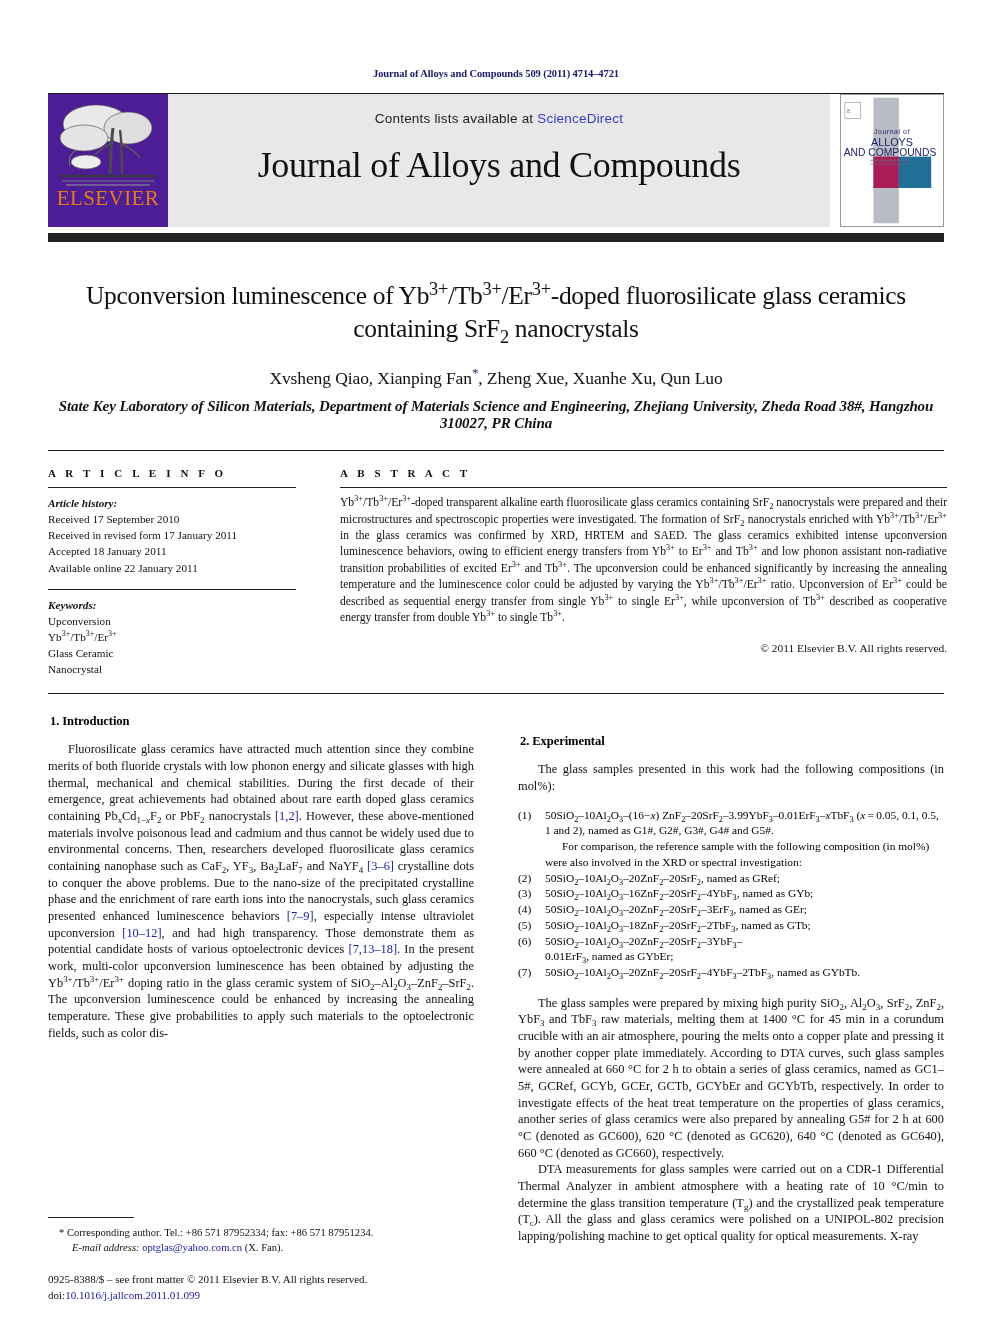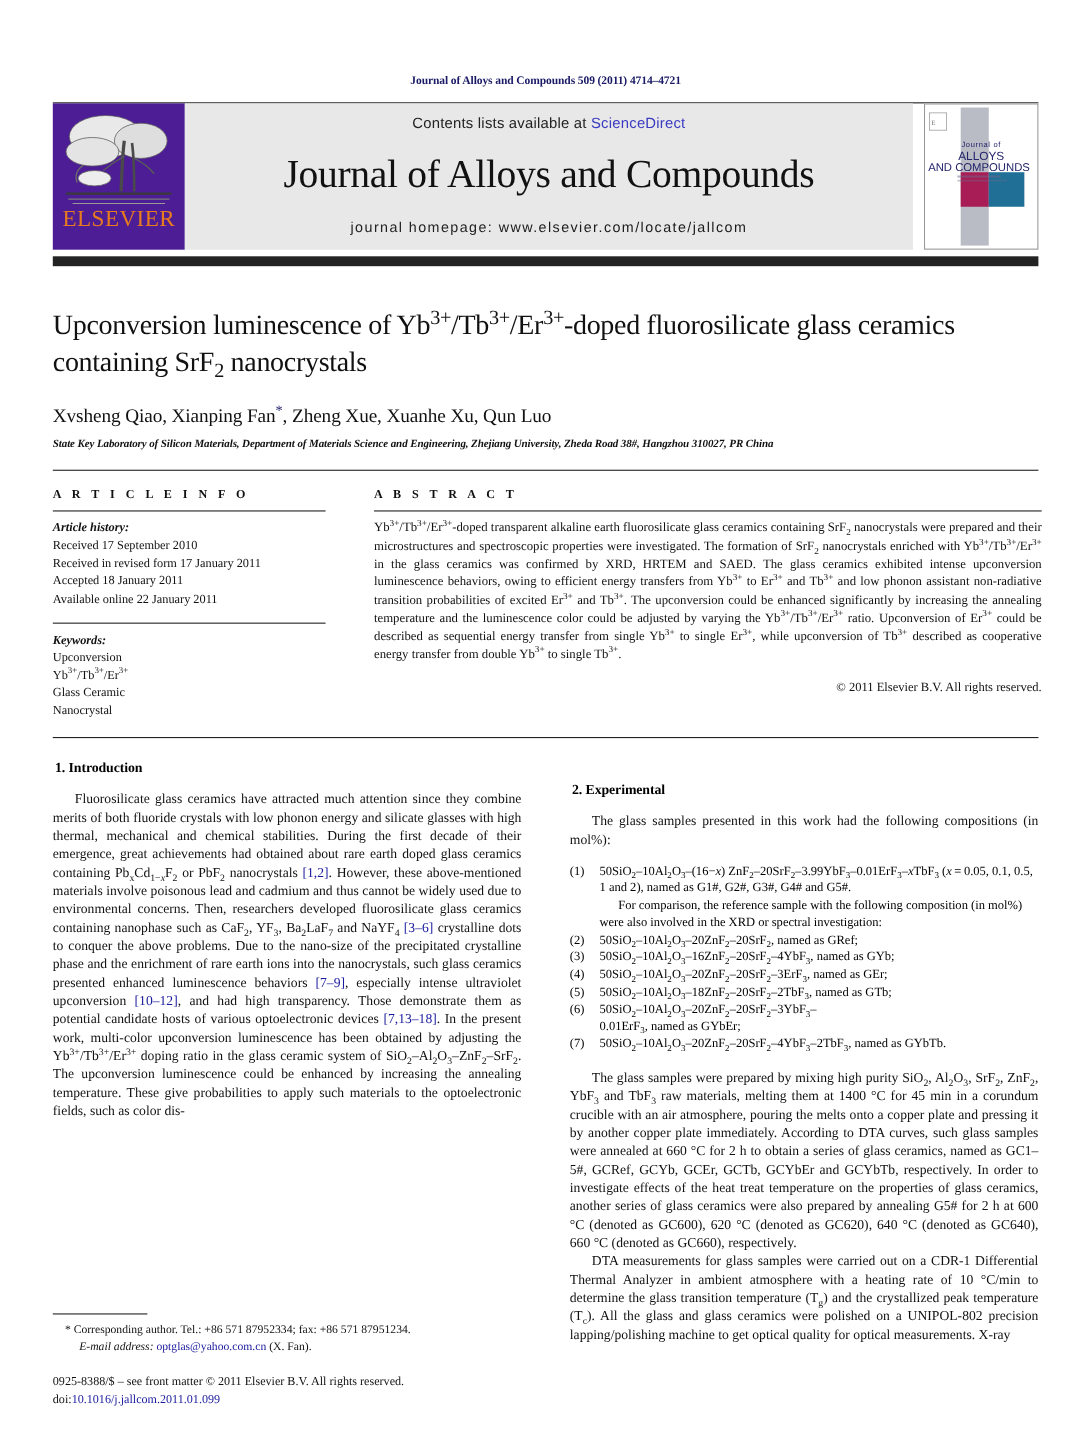--- a/index.html
+++ b/index.html
@@ -102,39 +102,39 @@
   }
   .cover svg { display: block; width: 100%; height: 100%; }
 
   .blackbar {
     margin: 6px 48px 0 48px;
     height: 9px;
     background: #232323;
   }
 
   
-  .titleblock { margin: 38px 48px 0 48px; }
+  .titleblock { margin: 38px 48px 0 48px; text-align: center; }
   h1.paper-title {
     font-family: "Liberation Serif", serif;
     font-size: 25.5px;
     font-weight: normal;
     line-height: 1.28;
     margin: 0;
     letter-spacing: -0.3px;
     color: #111;
   }
   .authors {
     font-size: 17.5px;
     margin-top: 20px;
     color: #111;
     letter-spacing: -0.1px;
   }
   .authors .star { color: #1a1a66; font-size: 13px; vertical-align: super; }
   .affil {
-    font-size: 10px;
+    font-size: 15px;
     font-style: italic;
     font-weight: bold;
     margin-top: 9px;
     color: #111;
     letter-spacing: -0.1px;
   }
 
   .title-rule { margin: 18px 48px 0 48px; border-top: 1.2px solid #222; }
 
   
@@ -277,24 +277,20 @@
         </g>
       </svg>
       <div class="els-word">ELSEVIER</div>
     </div>
 
     <div class="banner">
       <div class="contents">
         <span>Contents lists available at </span><a href="#">ScienceDirect</a>
       </div>
       <div class="jtitle">Journal of Alloys and Compounds</div>
-      <div class="homepage">
-        <span>journal homepage:</span>
-        <span class="url">www.elsevier.com/locate/jallcom</span>
-      </div>
     </div>
 
     <div class="cover">
       <svg viewBox="0 0 104 128">
         <rect x="0" y="0" width="104" height="128" fill="#ffffff"></rect>
         <rect x="33" y="0" width="26" height="128" fill="#b9bcc4"></rect>
         <rect x="33" y="60" width="26" height="32" fill="#a81d56"></rect>
         <rect x="59" y="60" width="33" height="32" fill="#1f6f96"></rect>
         <rect x="4" y="5" width="16" height="16" fill="#fff" stroke="#888" stroke-width="0.6"></rect>
         <text x="6" y="16" font-family="Liberation Serif, serif" font-size="6" fill="#666">E</text>

